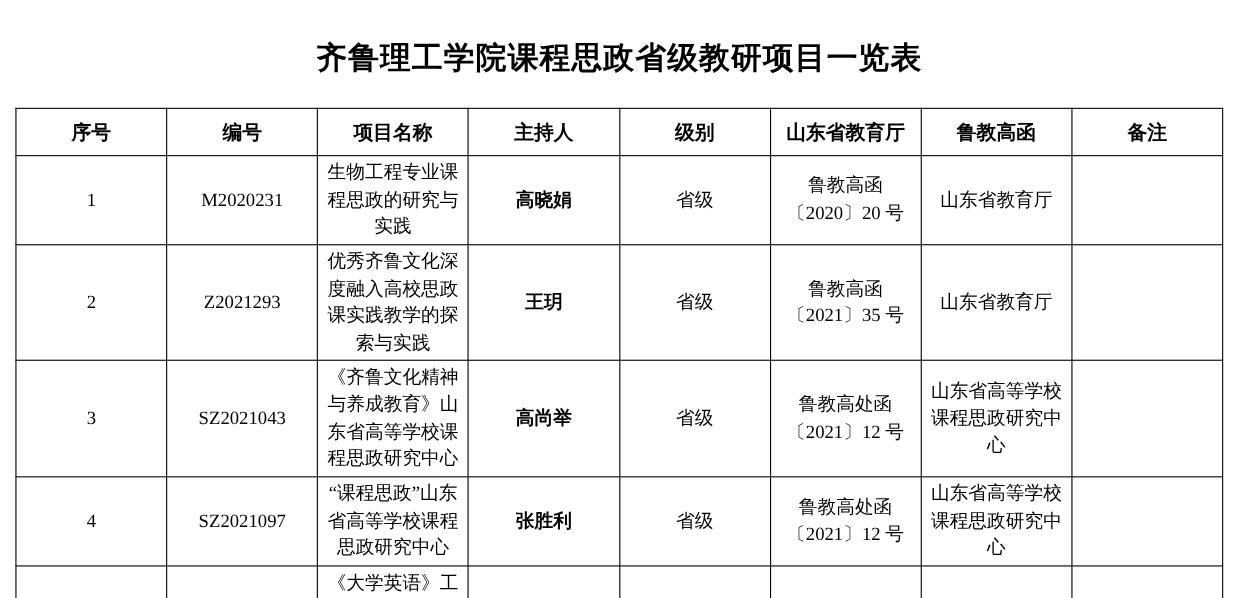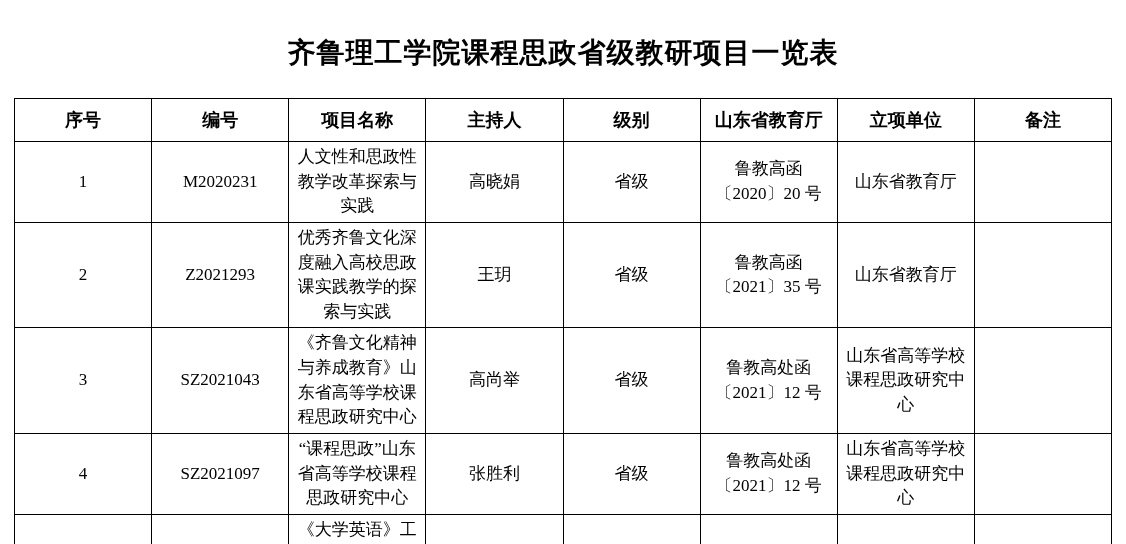--- a/index.html
+++ b/index.html
@@ -48,21 +48,21 @@
   }
   table.main-table thead th {
     font-weight: bold;
     font-size: 18px;
     height: 34px;
     padding: 4px 4px;
   }
   td.cell-seq { width: 52px; }
   td.cell-code { width: 136px; }
   td.cell-name { width: 330px; }
-  td.cell-host { width: 80px; }
+  td.cell-host { width: 80px; font-weight: bold; }
   td.cell-level { width: 62px; }
   td.cell-doc { width: 244px; }
   td.cell-unit { width: 120px; }
   td.cell-note { width: 74px; }
 </style>
 </head>
 <body>
 
 <div class="page">
 
@@ -70,29 +70,29 @@
 
   <table class="main-table">
     <thead>
       <tr>
         <th>序号</th>
         <th>编号</th>
         <th>项目名称</th>
         <th>主持人</th>
         <th>级别</th>
         <th>山东省教育厅</th>
-        <th>立项单位</th>
+        <th>鲁教高函</th>
         <th>备注</th>
       </tr>
     </thead>
     <tbody>
       <tr>
         <td class="cell-seq">1</td>
         <td class="cell-code">M2020231</td>
-        <td class="cell-name">人文性和思政性教学改革探索与实践</td>
+        <td class="cell-name">生物工程专业课程思政的研究与实践</td>
         <td class="cell-host">高晓娟</td>
         <td class="cell-level">省级</td>
         <td class="cell-doc">鲁教高函〔2020〕20 号</td>
         <td class="cell-unit">山东省教育厅</td>
         <td class="cell-note"></td>
       </tr>
       <tr>
         <td class="cell-seq">2</td>
         <td class="cell-code">Z2021293</td>
         <td class="cell-name">优秀齐鲁文化深度融入高校思政课实践教学的探索与实践</td>

